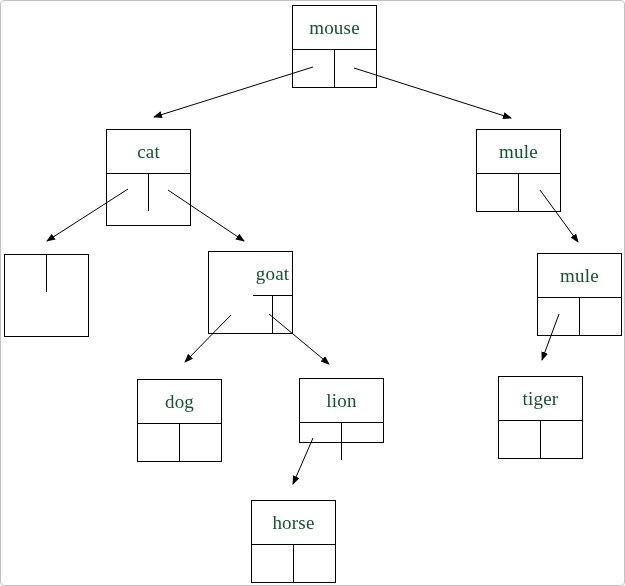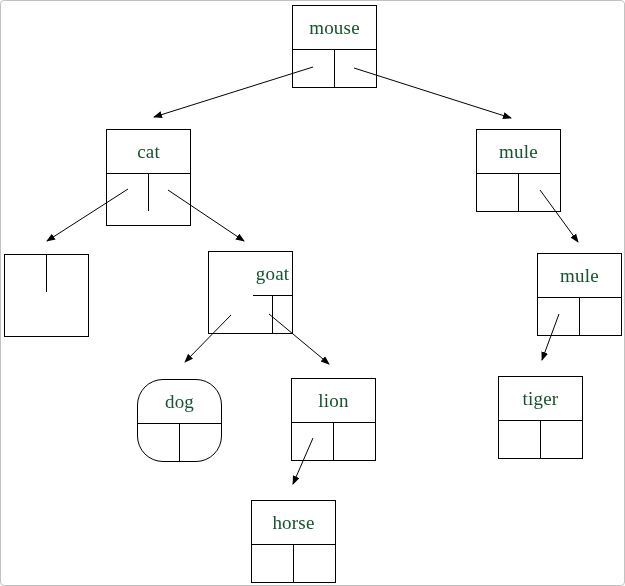--- a/index.html
+++ b/index.html
@@ -102,28 +102,28 @@
           <div class="pointer-cell right"></div>
         </div>
       </div>
       <div class="node" style="left: 536px; top: 252px; width: 85px; height: 83px;">
         <div class="node-label" style="height: 44px;">mule</div>
         <div class="node-cells" style="height: 37px;">
           <div class="pointer-cell left"></div>
           <div class="pointer-cell right"></div>
         </div>
       </div>
-      <div class="node" style="left: 136px; top: 378px; width: 85px; height: 83px; border-radius: 26px;">
+      <div class="node" style="left: 136px; top: 378px; width: 85px; height: 83px;">
         <div class="node-label" style="height: 44px;">dog</div>
         <div class="node-cells" style="height: 37px;">
           <div class="pointer-cell left"></div>
           <div class="pointer-cell right"></div>
         </div>
       </div>
-      <div class="node" style="left: 290px; top: 377px; width: 85px; height: 83px;">
+      <div class="node" style="left: 298px; top: 377px; width: 85px; height: 65px;">
         <div class="node-label" style="height: 44px;">lion</div>
         <div class="node-cells" style="height: 37px;">
           <div class="pointer-cell left"></div>
           <div class="pointer-cell right"></div>
         </div>
       </div>
       <div class="node" style="left: 497px; top: 375px; width: 85px; height: 83px;">
         <div class="node-label" style="height: 44px;">tiger</div>
         <div class="node-cells" style="height: 37px;">
           <div class="pointer-cell left"></div>

